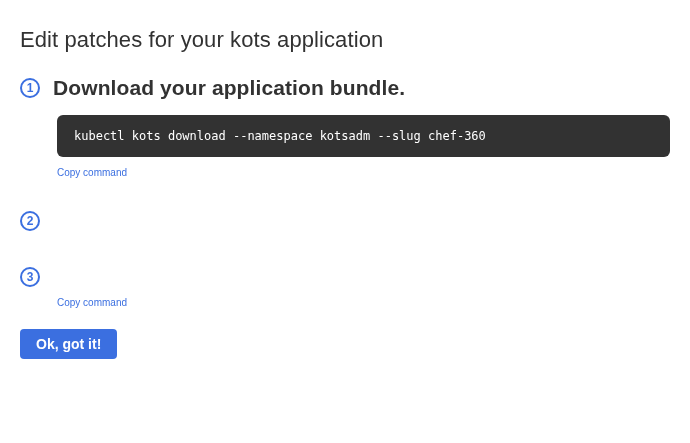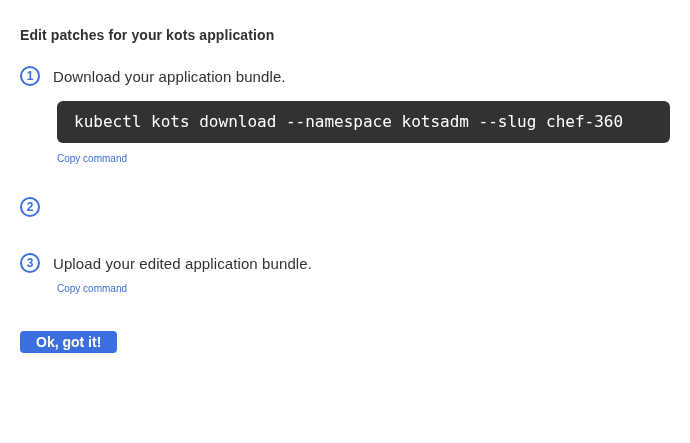--- a/index.html
+++ b/index.html
@@ -12,22 +12,22 @@
   body {
     width: 690px;
     height: 443px;
     overflow: hidden;
   }
   .panel {
     padding: 27px 20px 0 20px;
   }
   .page-title {
     margin: 0 0 23px 0;
-    font-size: 14px;
-    font-weight: 700;
+    font-size: 22px;
+    font-weight: 400;
     color: var(--heading-text, #323232);
     letter-spacing: 0.1px;
   }
   .step-header {
     display: flex;
     align-items: center;
   }
   .step-badge {
     flex: 0 0 auto;
     width: 20px;
@@ -37,53 +37,53 @@
     color: var(--accent-blue, #3b6fe0);
     font-size: 12px;
     font-weight: 700;
     display: flex;
     align-items: center;
     justify-content: center;
     line-height: 1;
   }
   .step-heading {
     margin: 0 0 0 13px;
-    font-size: 15px;
-    font-weight: 400;
+    font-size: 21px;
+    font-weight: 700;
     color: var(--heading-text, #323232);
     letter-spacing: 0.1px;
   }
   .step-body {
     margin-left: 37px;
   }
   .code-block {
     margin: 15px 0 0 0;
     background: var(--code-bg, #323232);
     color: var(--code-text, #ffffff);
     border-radius: 6px;
     padding: 13px 17px;
     font-family: "DejaVu Sans Mono", monospace;
-    font-size: 16px;
+    font-size: 12px;
     line-height: 16px;
     white-space: pre;
     overflow: hidden;
   }
   .copy-link {
     display: inline-block;
     margin-top: 10px;
     color: var(--accent-blue, #3b6fe0);
     font-size: 10px;
     text-decoration: none;
     cursor: pointer;
   }
   .step-2 { margin-top: 31px; }
   .step-3 { margin-top: 36px; }
   .ok-btn {
-    margin-top: 35px;
-    height: 22px;
+    margin-top: 19px;
+    height: 30px;
     padding: 0 16px;
     background: var(--accent-blue, #3b6fe0);
     color: #ffffff;
     font-family: "Liberation Sans", sans-serif;
     font-size: 14px;
     font-weight: 700;
     border: 0;
     border-radius: 4px;
     cursor: pointer;
     display: inline-flex;
@@ -110,21 +110,20 @@
 
   <section class="step step-2">
     <div class="step-header">
       <span class="step-badge">2</span>
     </div>
   </section>
 
   <section class="step step-3">
     <div class="step-header">
       <span class="step-badge">3</span>
-      <h2 class="step-heading">Upload your edited application bundle.</h2>
     </div>
     <div class="step-body">
       <a class="copy-link">Copy command</a>
     </div>
   </section>
 
   <button class="ok-btn">Ok, got it!</button>
 
 </main>
 

